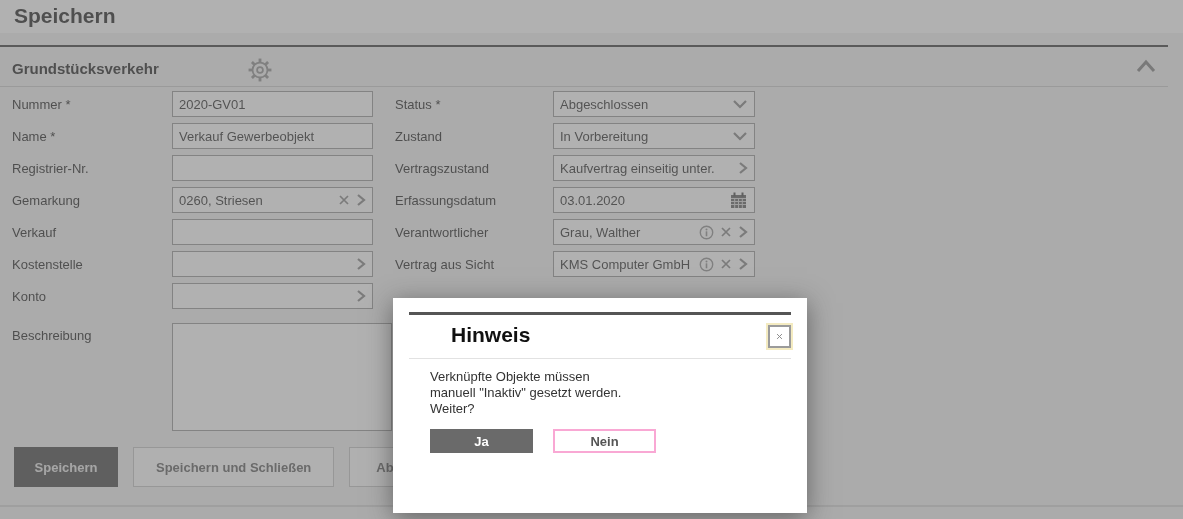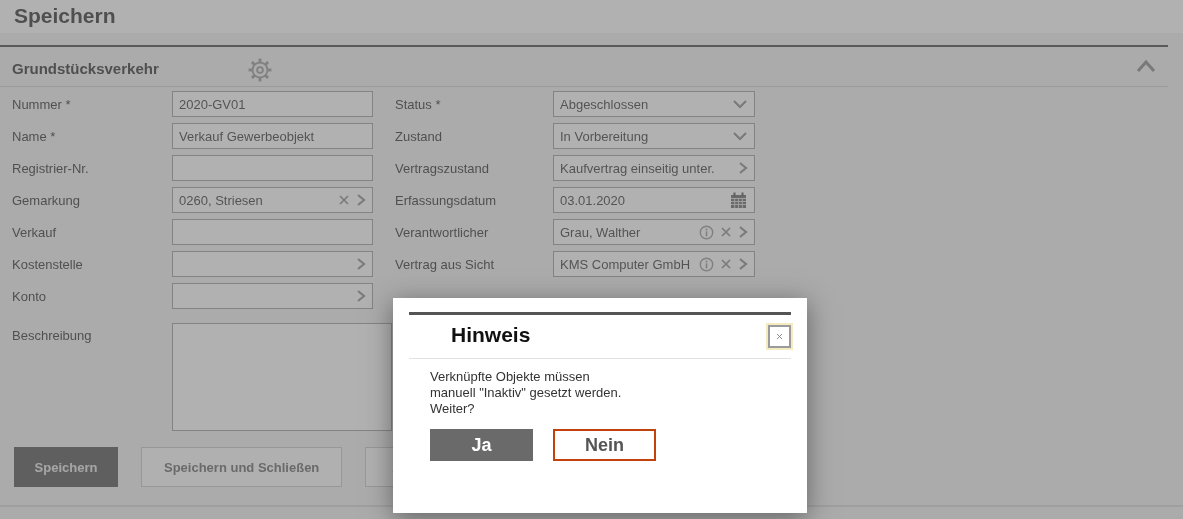--- a/index.html
+++ b/index.html
@@ -41,44 +41,44 @@
     background:#fff;border:1px solid #a0a0a0;font-size:13px;color:#3c3c3c;padding:4px 6px;
   }
 
   
   .actions{position:absolute;top:447px;left:14px;display:flex;gap:15px;}
   .btn{
     height:40px;box-sizing:border-box;display:flex;align-items:center;justify-content:center;
     font-size:13px;font-weight:bold;cursor:pointer;white-space:nowrap;
   }
   .btn-primary{width:104px;background:#555;color:#e9e9e9;border:none;}
-  .btn-secondary{background:#fdfdfd;border:1px solid #c9c9c9;color:#6b6b6b;padding:0 22px;margin-left:8px;}
+  .btn-secondary{background:#fdfdfd;border:1px solid #c9c9c9;color:#6b6b6b;padding:0 22px;}
   .btn-abbrechen{width:122px;}
 
   
   .overlay{position:absolute;inset:0;background:rgba(105,105,105,0.52);z-index:40;}
   .dialog{
     position:absolute;left:393px;top:298px;width:414px;height:215px;background:#fff;z-index:50;
     box-shadow:0 5px 24px rgba(40,40,40,0.55);
   }
   .d-topline{position:absolute;top:14px;left:16px;right:16px;height:3px;background:#555;}
   .d-title{position:absolute;top:25px;left:16px;font-size:21px;font-weight:bold;color:#111;margin-left:42px;}
   .d-close{
     position:absolute;top:27px;right:16px;width:23px;height:23px;box-sizing:border-box;
     border:2px solid #9b9b9b;background:#fff;display:flex;align-items:center;justify-content:center;
     cursor:pointer;box-shadow:0 0 0 2px rgba(238,224,160,0.65);
   }
   .d-sep{position:absolute;top:60px;left:16px;right:16px;height:1px;background:#e2e2e2;}
   .d-body{position:absolute;top:71px;left:37px;font-size:13px;color:#333;line-height:16px;}
   .d-btn{
-    position:absolute;top:131px;width:103px;height:32px;box-sizing:border-box;
-    display:flex;align-items:center;justify-content:center;font-size:18px;font-weight:bold;cursor:pointer;
+    position:absolute;top:131px;width:103px;height:24px;box-sizing:border-box;
+    display:flex;align-items:center;justify-content:center;font-size:13px;font-weight:bold;cursor:pointer;
   }
   .d-yes{left:37px;background:#6a6a6a;color:#fff;border:none;}
-  .d-no{left:160px;background:#fff;border:2px solid #c2410c;color:#555;}
+  .d-no{left:160px;background:#fff;border:2px solid #f9a8d4;color:#555;}
 </style>
 </head>
 <body>
 
 <div class="topbar"></div>
 <div class="page-title">Speichern</div>
 <div class="divider-dark"></div>
 
 <div class="section-title">Grundstücksverkehr</div>
 <span class="gear">

